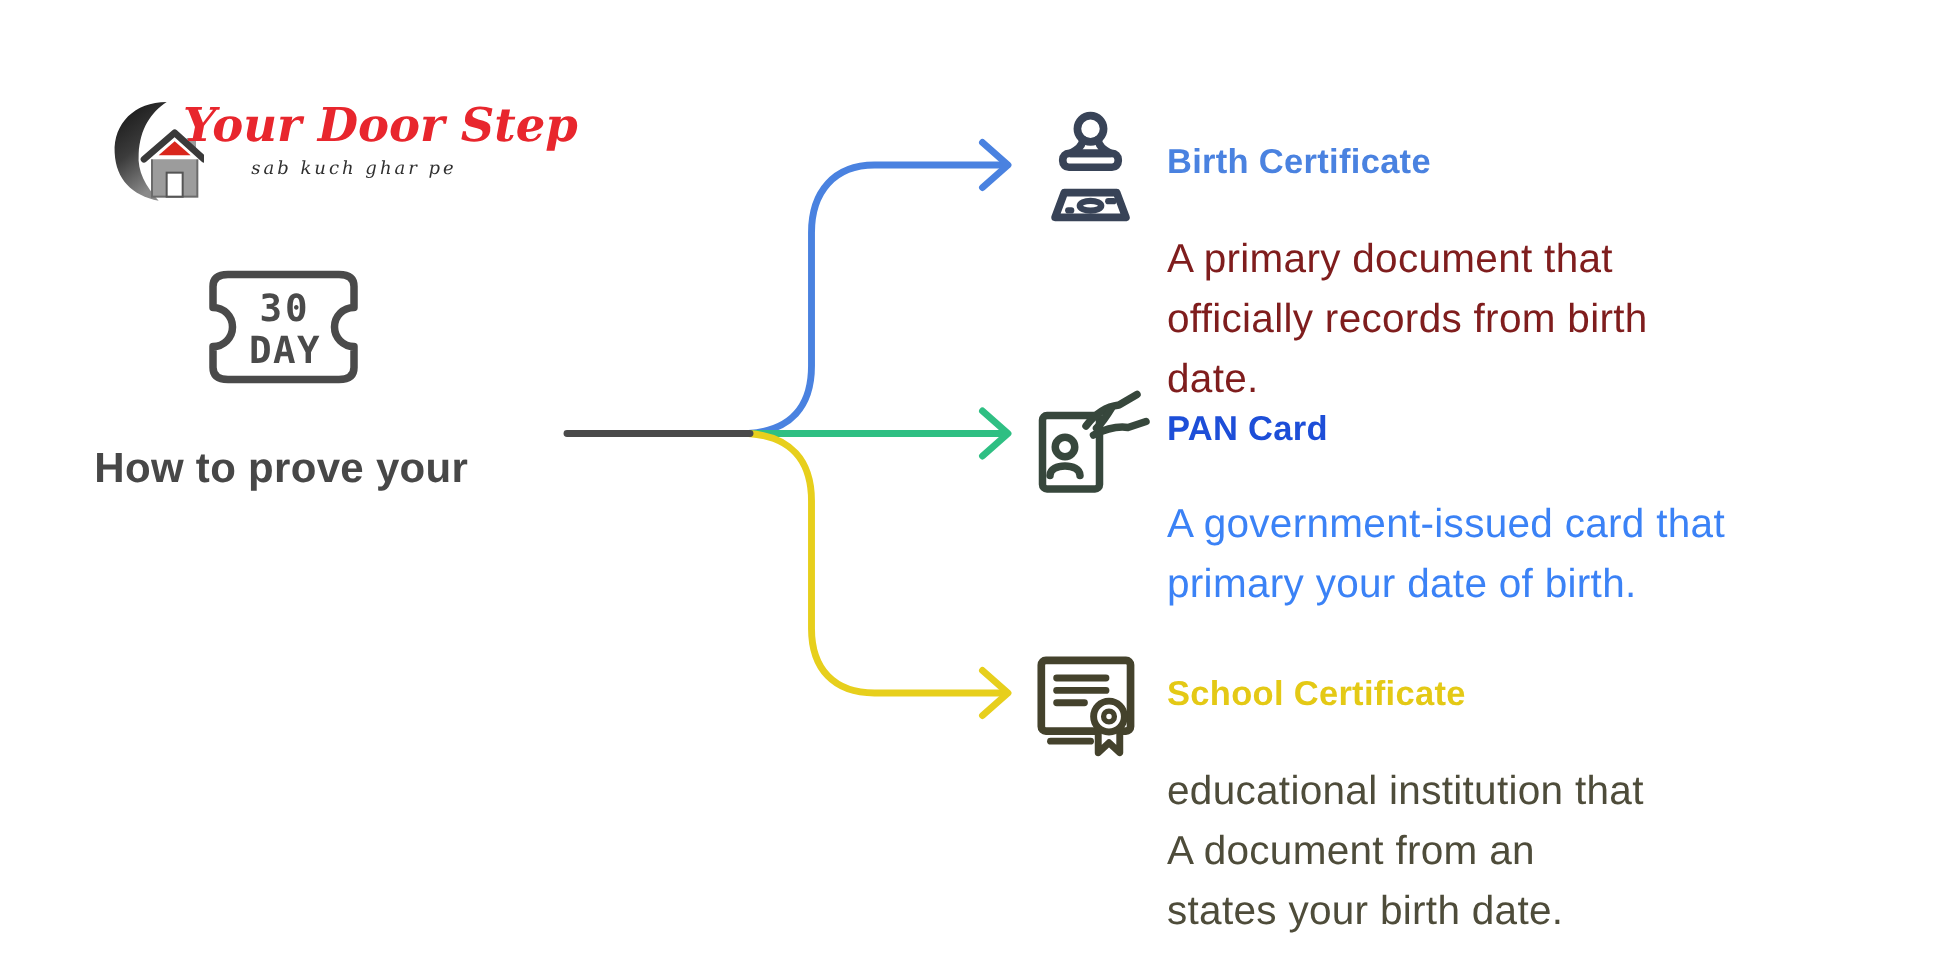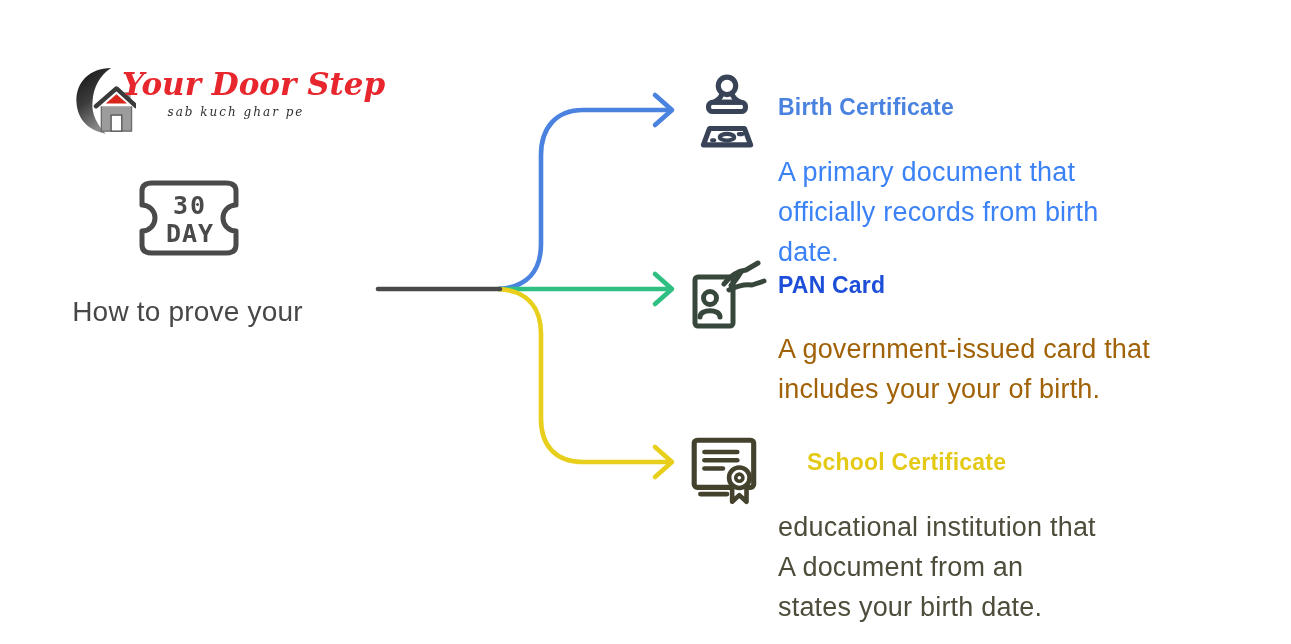--- a/index.html
+++ b/index.html
@@ -35,49 +35,49 @@
   .ticket { position: absolute; left: 134px; top: 179px; width: 110px; height: 78px; }
   .ticket text {
     font-family: "DejaVu Sans Mono", monospace;
     font-weight: bold;
     fill: #4a4a4a;
   }
 
   
   .root-title {
     position: absolute; left: 25px; top: 293px; width: 325px;
-    text-align: center; font-weight: normal;
+    text-align: center; font-weight: bold;
     font-size: 28px; line-height: 37px; color: #474747;
     letter-spacing: 0.2px;
   }
 
   
   .connector { position: absolute; left: 0; top: 0; width: 1291px; height: 644px; }
 
   
   .section-icon { position: absolute; }
   .icon-birth  { left: 688px; top: 72px;  width: 78px; height: 78px; }
   .icon-pan    { left: 686px; top: 250px; width: 84px; height: 86px; }
   .icon-school { left: 686px; top: 429px; width: 80px; height: 82px; }
 
   .section-heading {
     position: absolute; left: 778px;
     font-size: 23px; font-weight: bold; letter-spacing: 0.2px;
     white-space: nowrap;
   }
   .heading-birth  { top: 94px;  color: #4a82e0; }
   .heading-pan    { top: 272px; color: #1d4ed8; }
-  .heading-school { top: 449px; color: #e4c915; margin-left: 29px; }
+  .heading-school { top: 449px; color: #e4c915; }
 
   .section-body {
     position: absolute; left: 778px;
     font-size: 27px; line-height: 40px; letter-spacing: 0.2px;
   }
-  .body-birth  { top: 152px; color: #3b82f6; }
-  .body-pan    { top: 329px; color: #a16207; }
+  .body-birth  { top: 152px; color: #7f1d1d; }
+  .body-pan    { top: 329px; color: #3b82f6; }
   .body-school { top: 507px; color: #4e4c3a; }
   .body-line { white-space: nowrap; }
 </style>
 </head>
 <body>
 
 <div class="canvas">
 
   <div class="logo">
     <svg class="logo-icon" viewBox="0 0 72 80">
@@ -155,21 +155,21 @@
       <circle cx="24" cy="47" r="6.5"></circle>
       <path d="M14,66 C14,57.5 34,57.5 34,66"></path>
       <path d="M38,33 C44,25 52,20 60,19 L72,12"></path>
       <path d="M43,39 C51,35 59,33 66,34 L78,30"></path>
       <path d="M55,21 C52,26 49,30.5 45,34.5"></path>
     </g>
   </svg>
   <div class="section-heading heading-pan">PAN Card</div>
   <div class="section-body body-pan">
     <div class="body-line">A government-issued card that</div>
-    <div class="body-line">includes your your of birth.</div>
+    <div class="body-line">primary your date of birth.</div>
   </div>
 
   <svg class="section-icon icon-school" viewBox="0 0 78 78">
     <g fill="none" stroke="#44422c" stroke-width="5" stroke-linecap="round" stroke-linejoin="round">
       <rect x="8" y="10" width="58" height="46" rx="3"></rect>
       <path d="M18,21.5 L50,21.5" stroke-width="4.5"></path>
       <path d="M18,29.5 L50,29.5" stroke-width="4.5"></path>
       <path d="M18,37.5 L36,37.5" stroke-width="4.5"></path>
       <path d="M14,62.5 L40,62.5" stroke-width="4.5"></path>
       <path d="M45,52 L45,70 L52,63.5 L59,70 L59,52" fill="#ffffff" stroke-width="4.5"></path>

